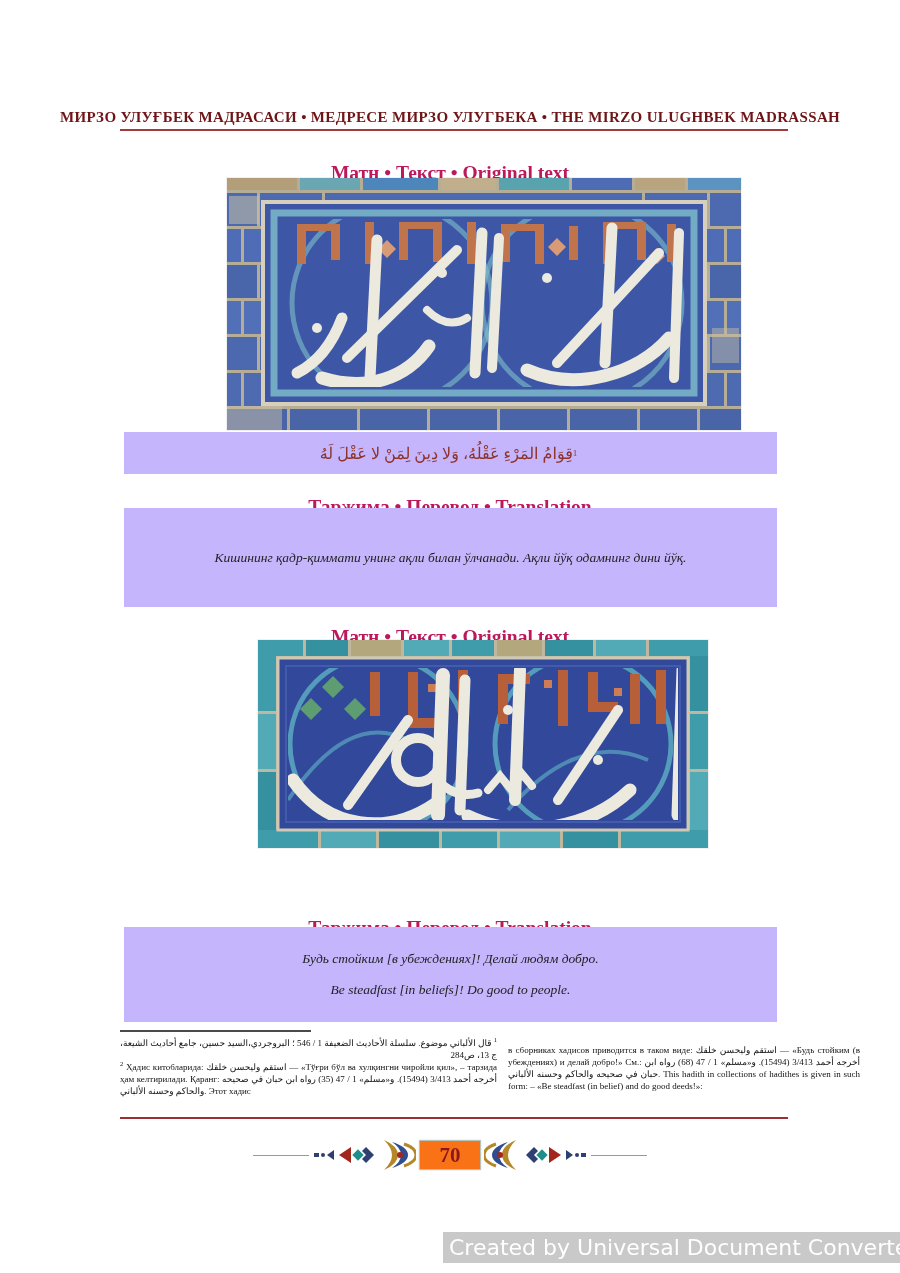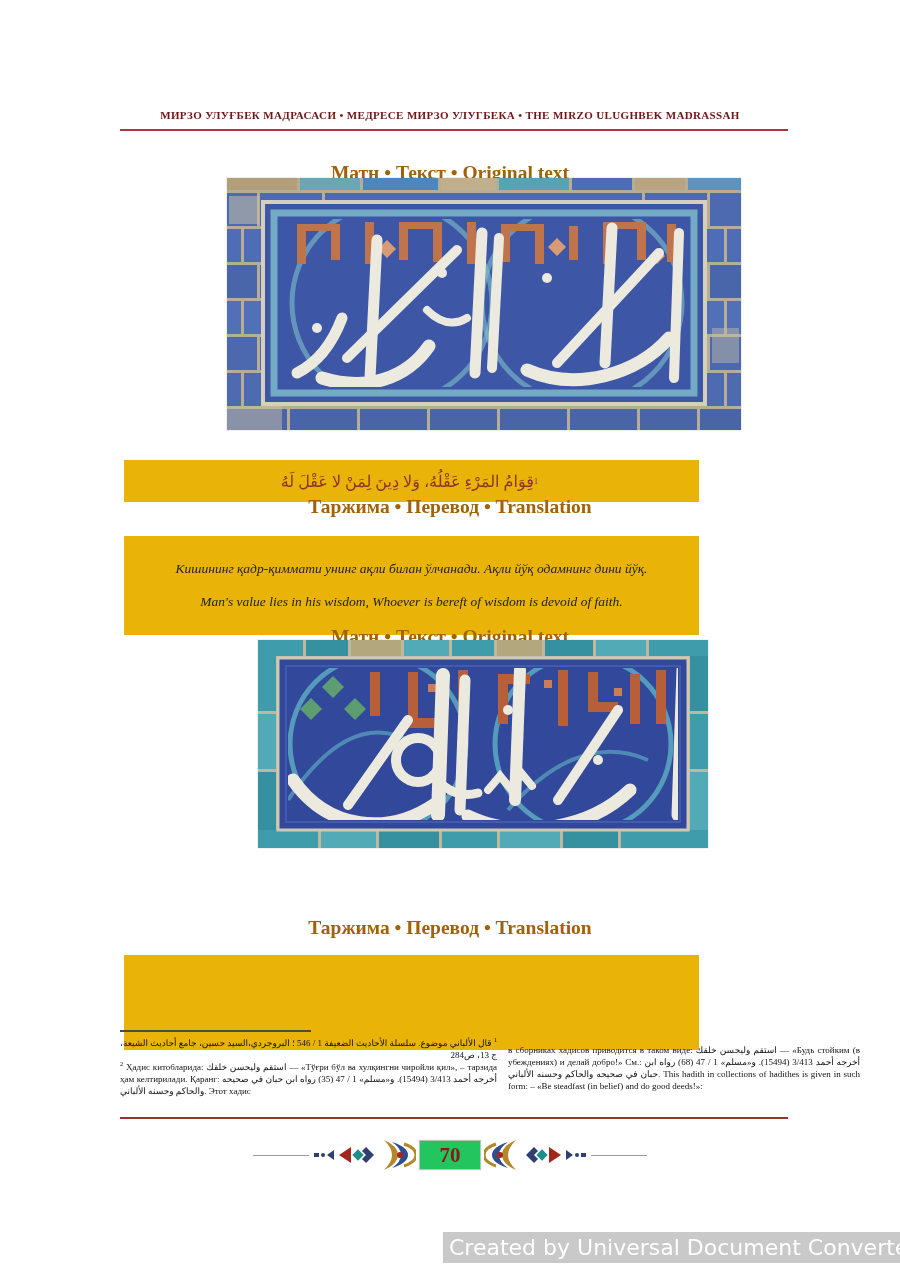--- a/index.html
+++ b/index.html
@@ -1,32 +1,32 @@
 <!DOCTYPE html>
 <html><head>
 <meta charset="utf-8">
 <style>
   html,body{margin:0;padding:0;background:#ffffff;}
   .page{position:relative;width:900px;height:1273px;background:#ffffff;overflow:hidden;
         font-family:"Liberation Serif", serif;}
 
   .running-head{position:absolute;top:109px;left:0;width:100%;text-align:center;
-    font-size:11px;font-weight:bold;color:#6f1517;letter-spacing:.35px;}
+    font-size:15px;font-weight:bold;color:#6f1517;letter-spacing:.35px;}
   .head-rule{position:absolute;top:129px;left:120px;width:668px;height:2px;background:#a4393c;}
 
   .section-heading{position:absolute;left:0;width:100%;text-align:center;
-    font-size:19.5px;font-weight:bold;color:#a16207;}
+    font-size:19.5px;font-weight:bold;color:#be185d;}
   .h-matn1{top:146px;} .h-trans1{top:480px;} .h-matn2{top:610px;} .h-trans2{top:901px;}
 
   .fig{position:absolute;margin:0;padding:0;box-shadow:0 0 0 1px rgba(0,0,0,.06);}
   .fig svg{display:block;width:100%;height:100%;}
   .fig1{top:178px;left:227px;width:514px;height:252px;}
   .fig2{top:640px;left:258px;width:450px;height:208px;}
 
-  .band{position:absolute;left:124px;width:575px;background:#eab308;margin-top:28px;}
+  .band{position:absolute;left:124px;width:653px;background:#c4b5fd;}
   .band-arabic{height:42px;display:flex;align-items:center;justify-content:center;
     color:#8e3329;font-size:16px;}
   .band-arabic .ar{direction:rtl;unicode-bidi:embed;}
   .band-arabic sup{font-size:9px;vertical-align:super;margin-right:4px;line-height:0;}
   .ba1{top:432px;} .ba2{top:853px;}
 
   .band-trans{display:flex;flex-direction:column;justify-content:space-evenly;
     text-align:center;font-style:italic;font-size:13.5px;color:#222222;padding:8px 20px;
     box-sizing:border-box;}
   .bt1{top:508px;height:99px;} .bt2{top:927px;height:95px;}
@@ -42,21 +42,21 @@
   .fn-rtl{direction:rtl;unicode-bidi:embed;}
 
   .bottom-rule{position:absolute;top:1117px;left:120px;width:668px;height:2px;background:#9d2f32;}
 
   .footer-row{position:absolute;top:1136px;left:0;width:100%;height:38px;
     display:flex;align-items:center;justify-content:center;gap:3px;}
   .orn-line{width:56px;height:1px;background:#9a9a9a;}
   .orn{width:104px;height:34px;}
   .orn svg{display:block;width:100%;height:100%;}
   .orn-right{transform:scaleX(-1);}
-  .page-number-box{min-width:60px;height:28px;background:#22c55e;border:1px solid #b7c4ba;
+  .page-number-box{min-width:60px;height:28px;background:#f97316;border:1px solid #b7c4ba;
     display:flex;align-items:center;justify-content:center;color:#8b181c;font-weight:bold;
     font-size:21px;box-shadow:0 0 2px rgba(0,0,0,.15);}
 
   .watermark{position:absolute;top:1232px;left:443px;width:457px;height:31px;
     background:#c9c9c9;color:#ffffff;font-family:"DejaVu Sans", sans-serif;
     font-size:22px;line-height:31px;padding-left:6px;box-sizing:border-box;
     white-space:nowrap;overflow:hidden;}
 </style>
 </head>
 <body>
@@ -167,21 +167,20 @@
 
   <div class="band band-arabic ba1">
     <span class="ar">قِوَامُ المَرْءِ عَقْلُهُ، وَلا دِينَ لِمَنْ لا عَقْلَ لَهُ</span>
       <sup>1</sup>
   </div>
 
   <h2 class="section-heading h-trans1">Таржима • Перевод • Translation</h2>
 
   <div class="band band-trans bt1">
     <p>Кишининг қадр-қиммати унинг ақли билан ўлчанади. Ақли йўқ одамнинг дини йўқ.</p>
-    <p>Man's value lies in his wisdom, Whoever is bereft of wisdom is devoid of faith.</p>
   </div>
 
   <h2 class="section-heading h-matn2">Матн • Текст • Original text</h2>
 
   <figure class="fig fig2">
     <svg viewBox="0 0 450 208" preserveAspectRatio="none">
       <rect width="450" height="208" fill="#c0b79f"></rect>
       <g>
         <rect x="0" y="0" width="45" height="16" fill="#3f9dab"></rect>
           <rect x="48" y="0" width="42" height="16" fill="#3590a0"></rect>
@@ -255,20 +254,22 @@
             <circle cx="340" cy="120" r="5"></circle>
         </g>
       </g>
     </svg>
   </figure>
 
 
   <h2 class="section-heading h-trans2">Таржима • Перевод • Translation</h2>
 
   <div class="band band-trans bt2">
+    <p>Будь стойким [в убеждениях]! Делай людям добро.</p>
+    <p>Be steadfast [in beliefs]! Do good to people.</p>
   </div>
 
   <div class="fn-sep"></div>
 
   <div class="footnotes">
     <div class="fn-col-left">
       <p class="fn-rtl"><sup>1</sup> <span>قال الألباني موضوع. سلسلة الأحاديث الضعيفة 1 / 546 ؛ البروجردي،السيد حسين، جامع أحاديث الشيعة، ج 13، ص284</span></p>
       <p><sup>2</sup> <span>Ҳадис китобларида: استقم وليحسن خلقك — «Тўғри бўл ва хулқингни чиройли қил», – тарзида ҳам келтирилади. Қаранг: أخرجه أحمد 3/413 (15494). و«مسلم» 1 / 47 (35) رواه ابن حبان في صحيحه والحاكم وحسنه الألباني. Этот хадис</span></p>
     </div>
     <div class="fn-col-right">

